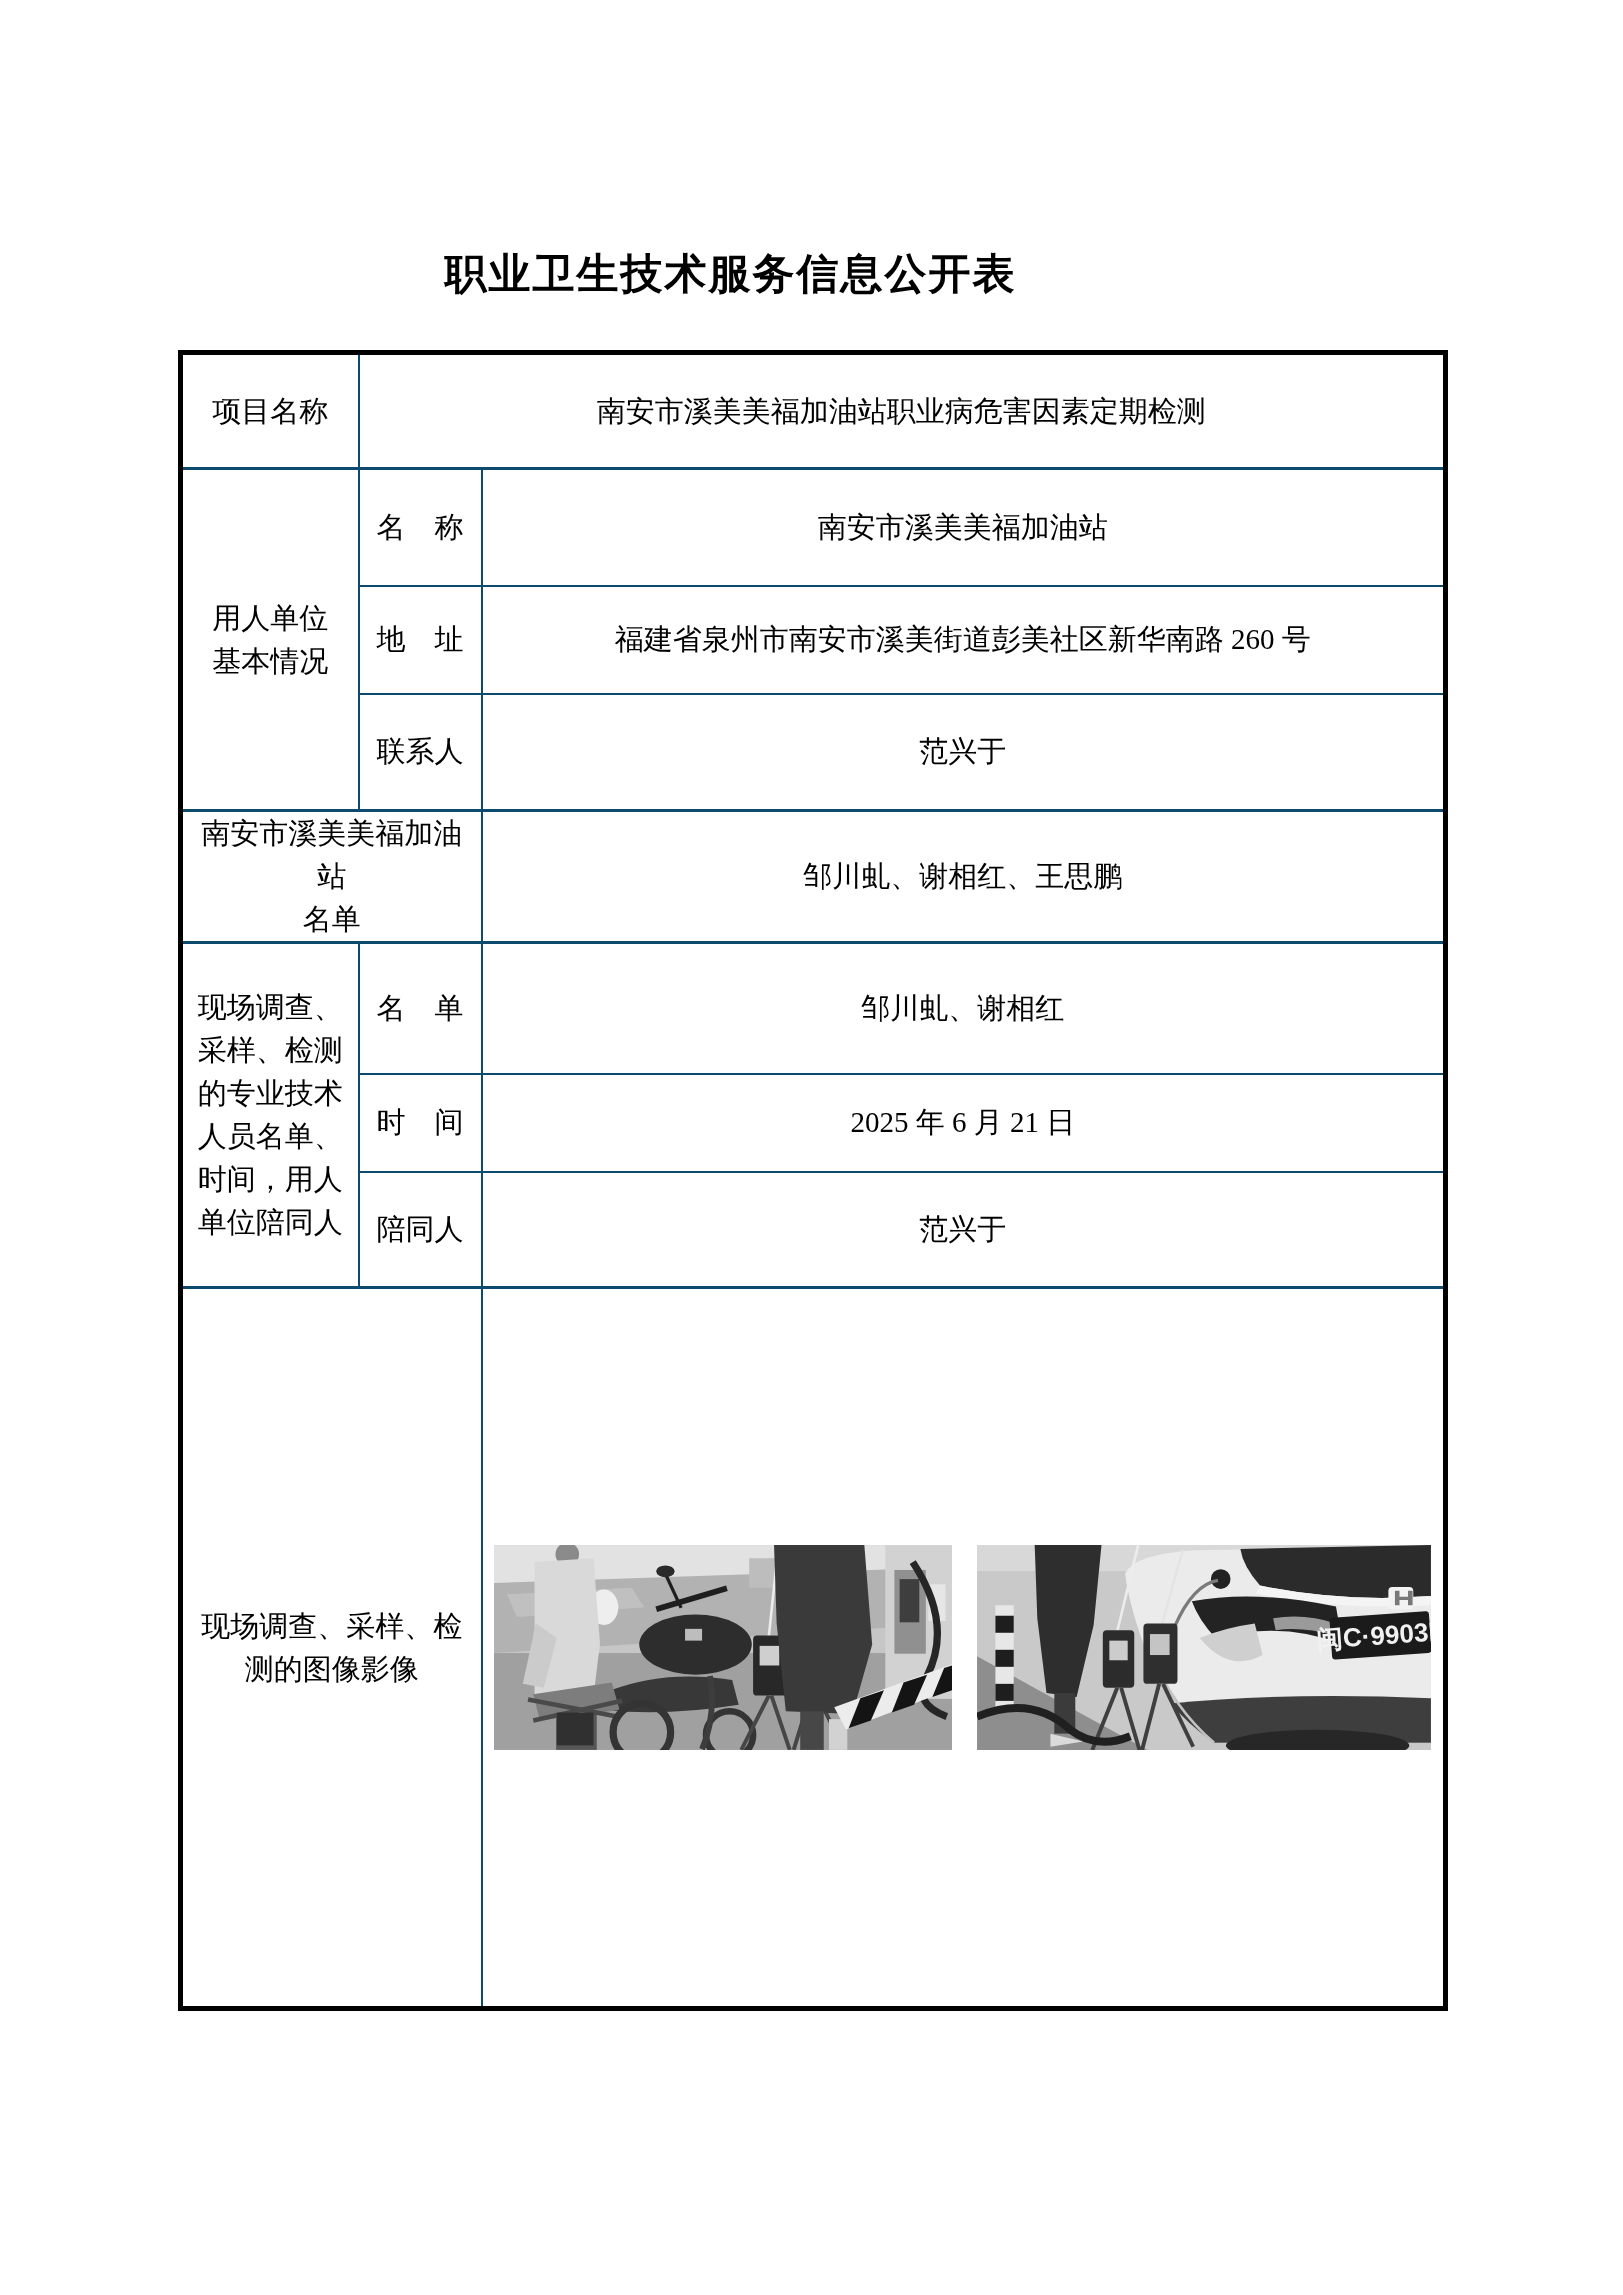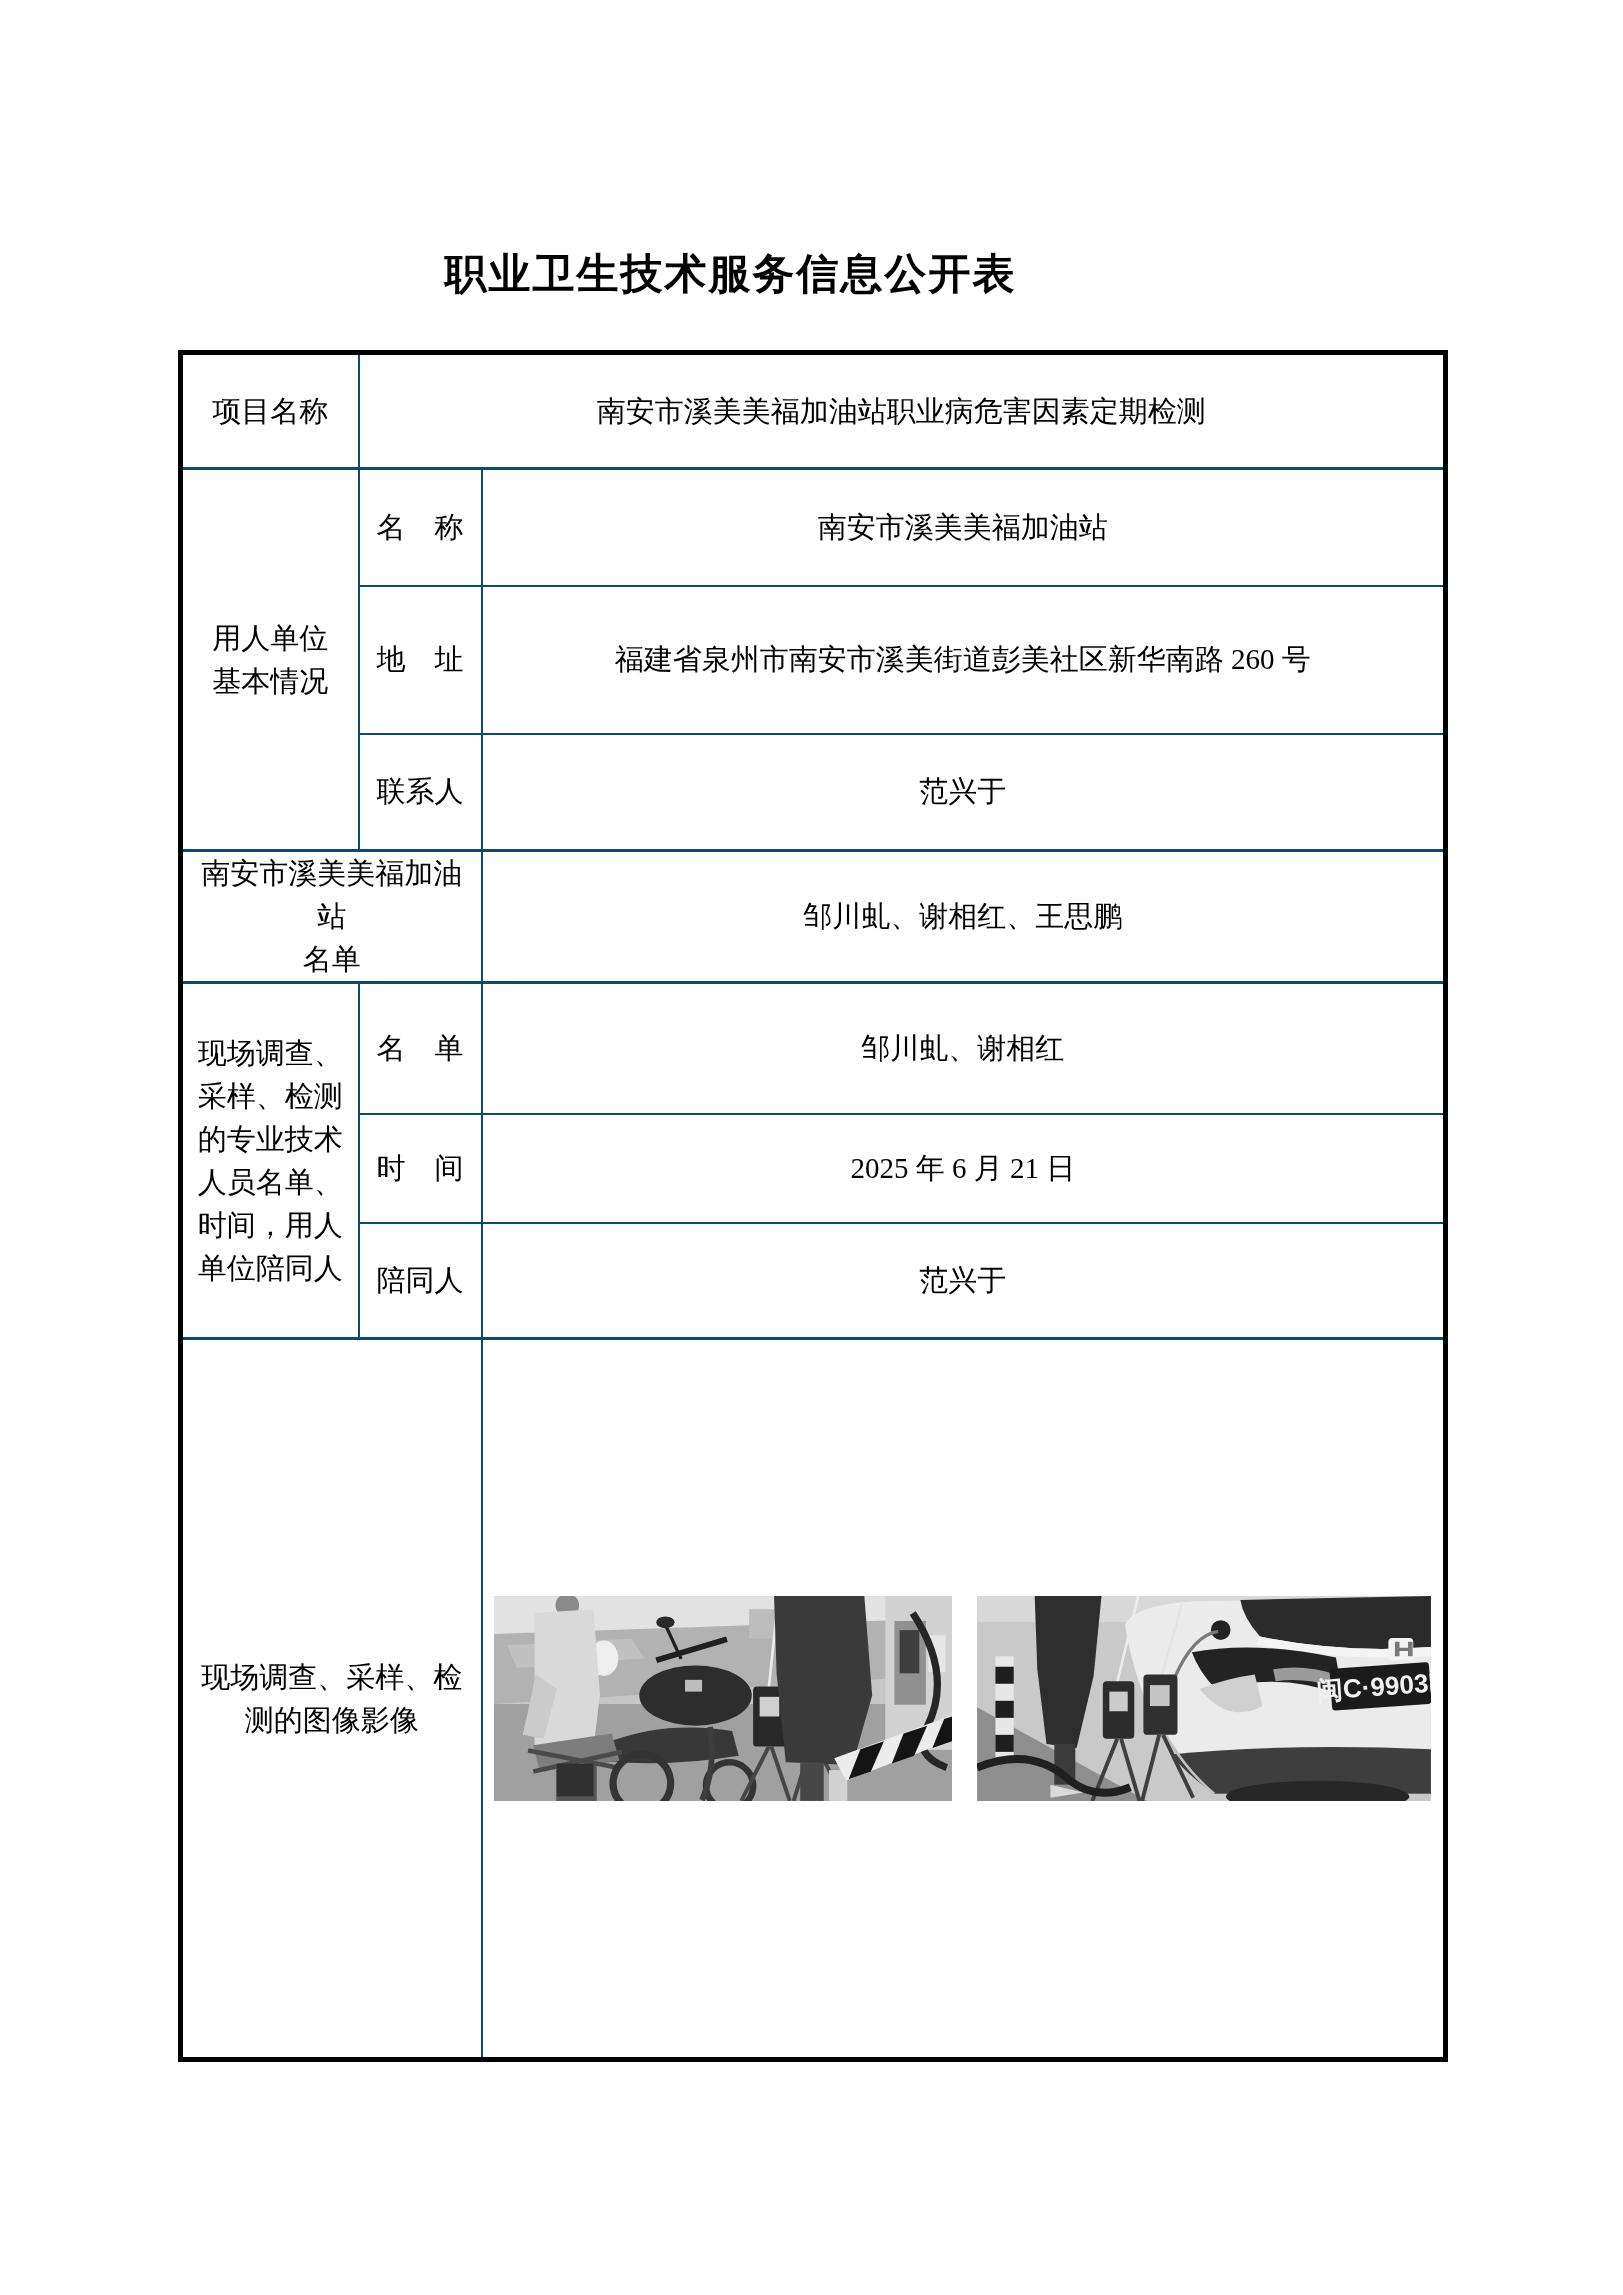--- a/index.html
+++ b/index.html
@@ -50,21 +50,21 @@
     <td class="sep">项目名称</td>
     <td class="sep" colspan="2">南安市溪美美福加油站职业病危害因素定期检测</td>
   </tr>
 
   <tr style="height:117px">
     <td rowspan="3" class="ml sep">用人单位
 基本情况</td>
     <td>名　称</td>
     <td>南安市溪美美福加油站</td>
   </tr>
-  <tr style="height:148px">
+  <tr style="height:108px">
     <td>地　址</td>
     <td>福建省泉州市南安市溪美街道彭美社区新华南路 260 号</td>
   </tr>
   <tr style="height:117px">
     <td class="sep">联系人</td>
     <td class="sep">范兴于</td>
   </tr>
 
   <tr style="height:116px">
     <td colspan="2" class="ml sep">南安市溪美美福加油站
@@ -75,21 +75,21 @@
   <tr style="height:131px">
     <td rowspan="3" class="ml sep">现场调查、
 采样、检测
 的专业技术
 人员名单、
 时间，用人
 单位陪同人</td>
     <td>名　单</td>
     <td>邹川虬、谢相红</td>
   </tr>
-  <tr style="height:109px">
+  <tr style="height:98px">
     <td>时　间</td>
     <td>2025 年 6 月 21 日</td>
   </tr>
   <tr style="height:116px">
     <td class="sep">陪同人</td>
     <td class="sep">范兴于</td>
   </tr>
 
   <tr style="height:721px">
     <td colspan="2" class="ml">现场调查、采样、检

